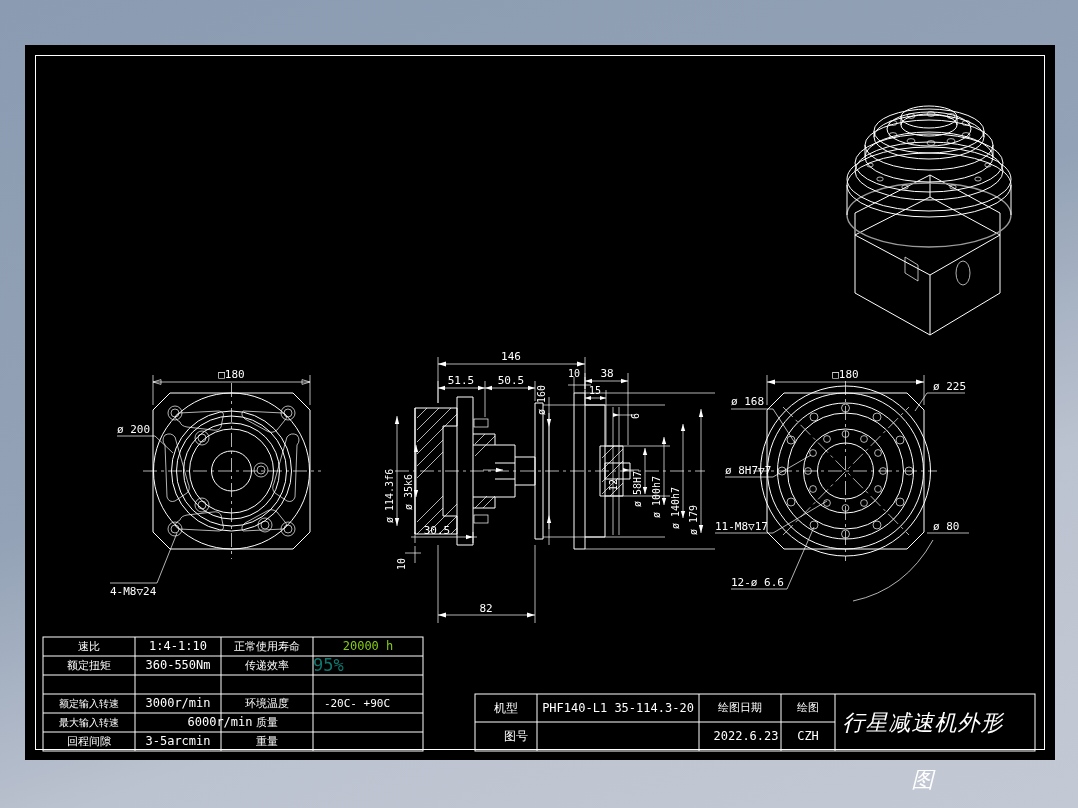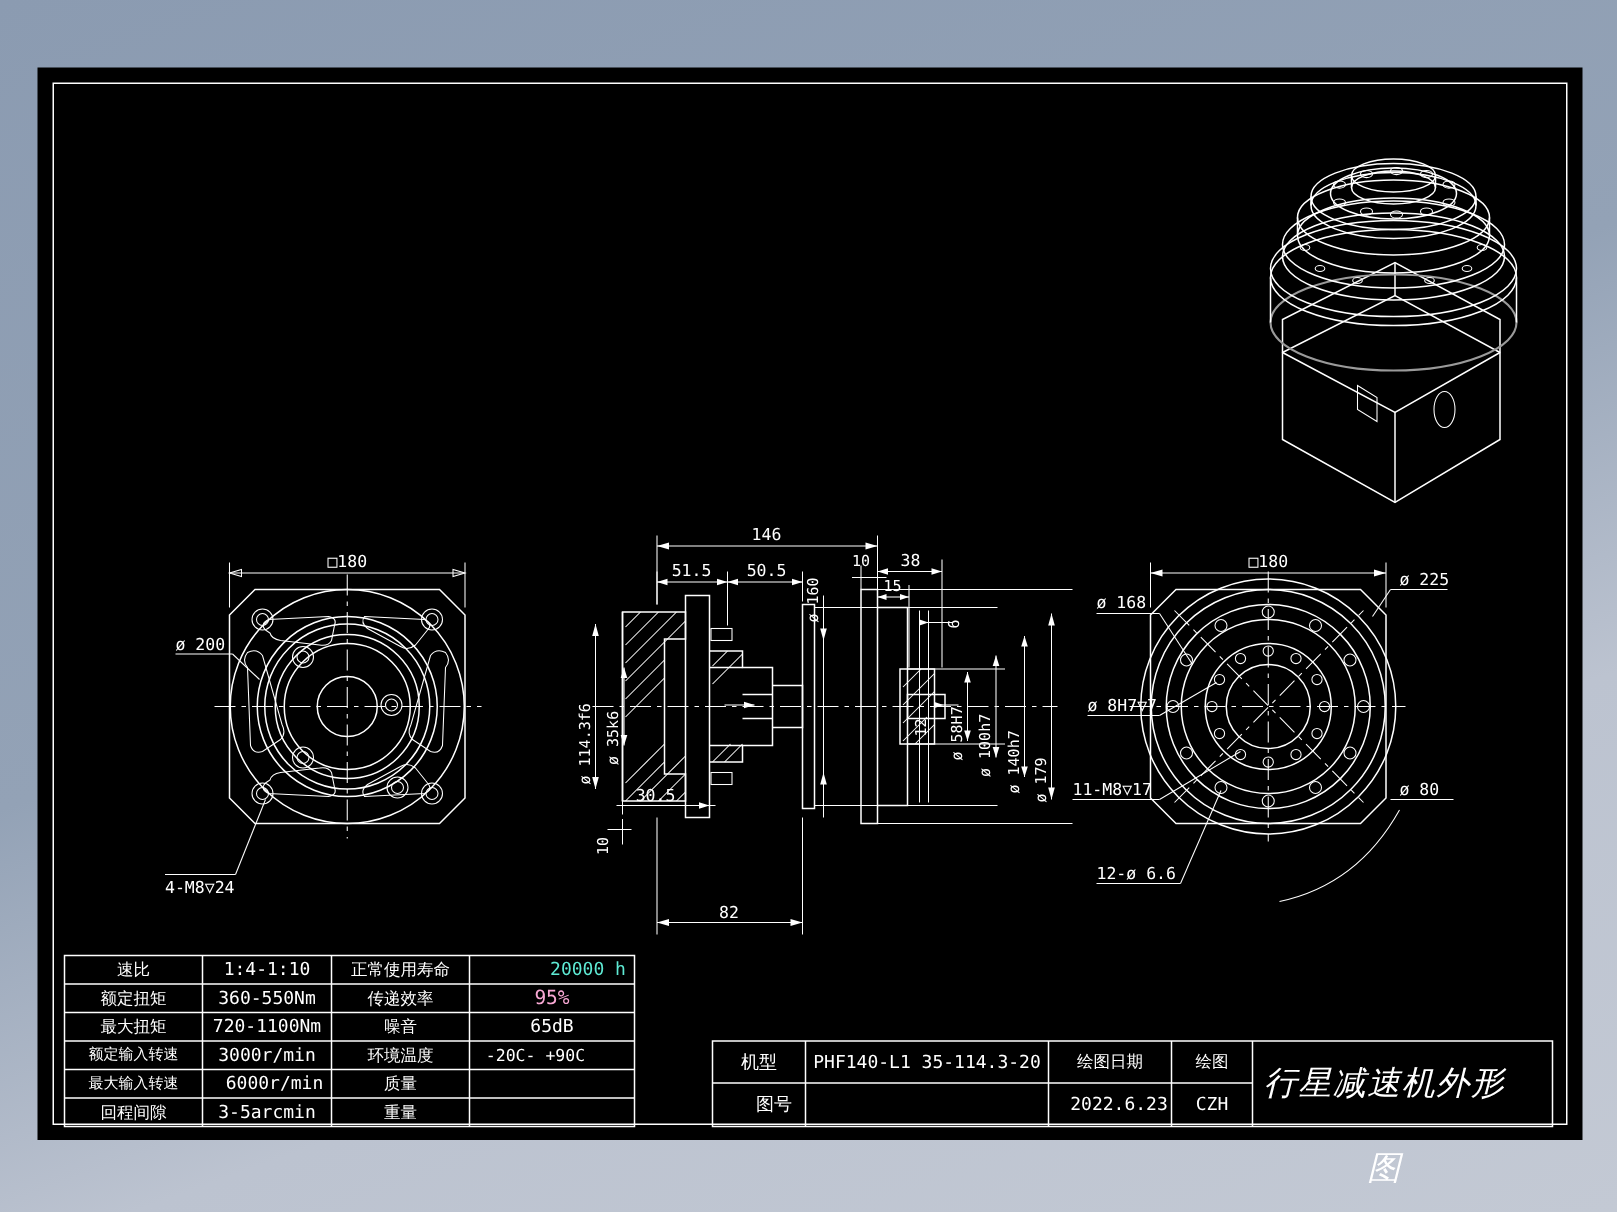--- a/index.html
+++ b/index.html
@@ -407,43 +407,37 @@
       <line class="ln" x1="756" y1="649" x2="756" y2="706"></line>
       <line class="ln" x1="810" y1="649" x2="810" y2="706"></line>
     </g>
   </svg>
 
   <div class="tbl-overlay" style="position:absolute;left:18px;top:592px;width:380px;height:114px;">
     <div class="row" style="position:absolute;left:0;top:0px;width:380px;height:19px;">
       <span style="position:absolute;left:0;width:92px;text-align:center;line-height:19px;font-size:11px;color:#fff;" class="cn">速比</span>
       <span style="position:absolute;left:92px;width:86px;text-align:center;line-height:19px;font-size:12px;color:#fff;">1:4-1:10</span>
       <span style="position:absolute;left:178px;width:92px;text-align:center;line-height:19px;font-size:11px;color:#fff;" class="cn">正常使用寿命</span>
-      <span style="position:absolute;left:270px;width:110px;text-align:center;line-height:19px;font-size:12px;color:#5eead4;margin-left:24px;">20000 h</span>
+      <span style="position:absolute;left:270px;width:110px;text-align:center;line-height:19px;font-size:12px;color:#84cc16;">20000 h</span>
     </div>
     <div class="row" style="position:absolute;left:0;top:19px;width:380px;height:19px;">
       <span style="position:absolute;left:0;width:92px;text-align:center;line-height:19px;font-size:11px;color:#fff;" class="cn">额定扭矩</span>
       <span style="position:absolute;left:92px;width:86px;text-align:center;line-height:19px;font-size:12px;color:#fff;">360-550Nm</span>
       <span style="position:absolute;left:178px;width:92px;text-align:center;line-height:19px;font-size:11px;color:#fff;" class="cn">传递效率</span>
-      <span style="position:absolute;left:270px;width:110px;text-align:center;line-height:19px;font-size:13px;color:#f9a8d4;">95%</span>
-    </div>
-    <div class="row" style="position:absolute;left:0;top:38px;width:380px;height:19px;">
-      <span style="position:absolute;left:0;width:92px;text-align:center;line-height:19px;font-size:11px;color:#fff;" class="cn">最大扭矩</span>
-      <span style="position:absolute;left:92px;width:86px;text-align:center;line-height:19px;font-size:12px;color:#fff;">720-1100Nm</span>
-      <span style="position:absolute;left:178px;width:92px;text-align:center;line-height:19px;font-size:11px;color:#fff;" class="cn">噪音</span>
-      <span style="position:absolute;left:270px;width:110px;text-align:center;line-height:19px;font-size:12px;color:#fff;">65dB</span>
+      <span style="position:absolute;left:270px;width:110px;text-align:left;line-height:19px;font-size:17px;color:#0f766e;">95%</span>
     </div>
     <div class="row" style="position:absolute;left:0;top:57px;width:380px;height:19px;">
       <span style="position:absolute;left:0;width:92px;text-align:center;line-height:19px;font-size:10px;color:#fff;" class="cn">额定输入转速</span>
       <span style="position:absolute;left:92px;width:86px;text-align:center;line-height:19px;font-size:12px;color:#fff;">3000r/min</span>
       <span style="position:absolute;left:178px;width:92px;text-align:center;line-height:19px;font-size:11px;color:#fff;" class="cn">环境温度</span>
       <span style="position:absolute;left:270px;width:88px;text-align:center;line-height:19px;font-size:11px;color:#fff;">-20C-  +90C</span>
     </div>
     <div class="row" style="position:absolute;left:0;top:76px;width:380px;height:19px;">
       <span style="position:absolute;left:0;width:92px;text-align:center;line-height:19px;font-size:10px;color:#fff;" class="cn">最大输入转速</span>
-      <span style="position:absolute;left:92px;width:96px;text-align:center;line-height:19px;font-size:12px;color:#fff;">6000r/min</span>
+      <span style="position:absolute;left:92px;width:96px;text-align:center;line-height:19px;font-size:12px;color:#fff;padding-left:37px;">6000r/min</span>
       <span style="position:absolute;left:178px;width:92px;text-align:center;line-height:19px;font-size:11px;color:#fff;" class="cn">质量</span>
       <span style="position:absolute;left:270px;width:110px;text-align:center;line-height:19px;font-size:12px;color:#fff;"></span>
     </div>
     <div class="row" style="position:absolute;left:0;top:95px;width:380px;height:19px;">
       <span style="position:absolute;left:0;width:92px;text-align:center;line-height:19px;font-size:11px;color:#fff;" class="cn">回程间隙</span>
       <span style="position:absolute;left:92px;width:86px;text-align:center;line-height:19px;font-size:12px;color:#fff;">3-5arcmin</span>
       <span style="position:absolute;left:178px;width:92px;text-align:center;line-height:19px;font-size:11px;color:#fff;" class="cn">重量</span>
       <span style="position:absolute;left:270px;width:110px;text-align:center;line-height:19px;font-size:12px;color:#fff;"></span>
     </div>
   </div>

